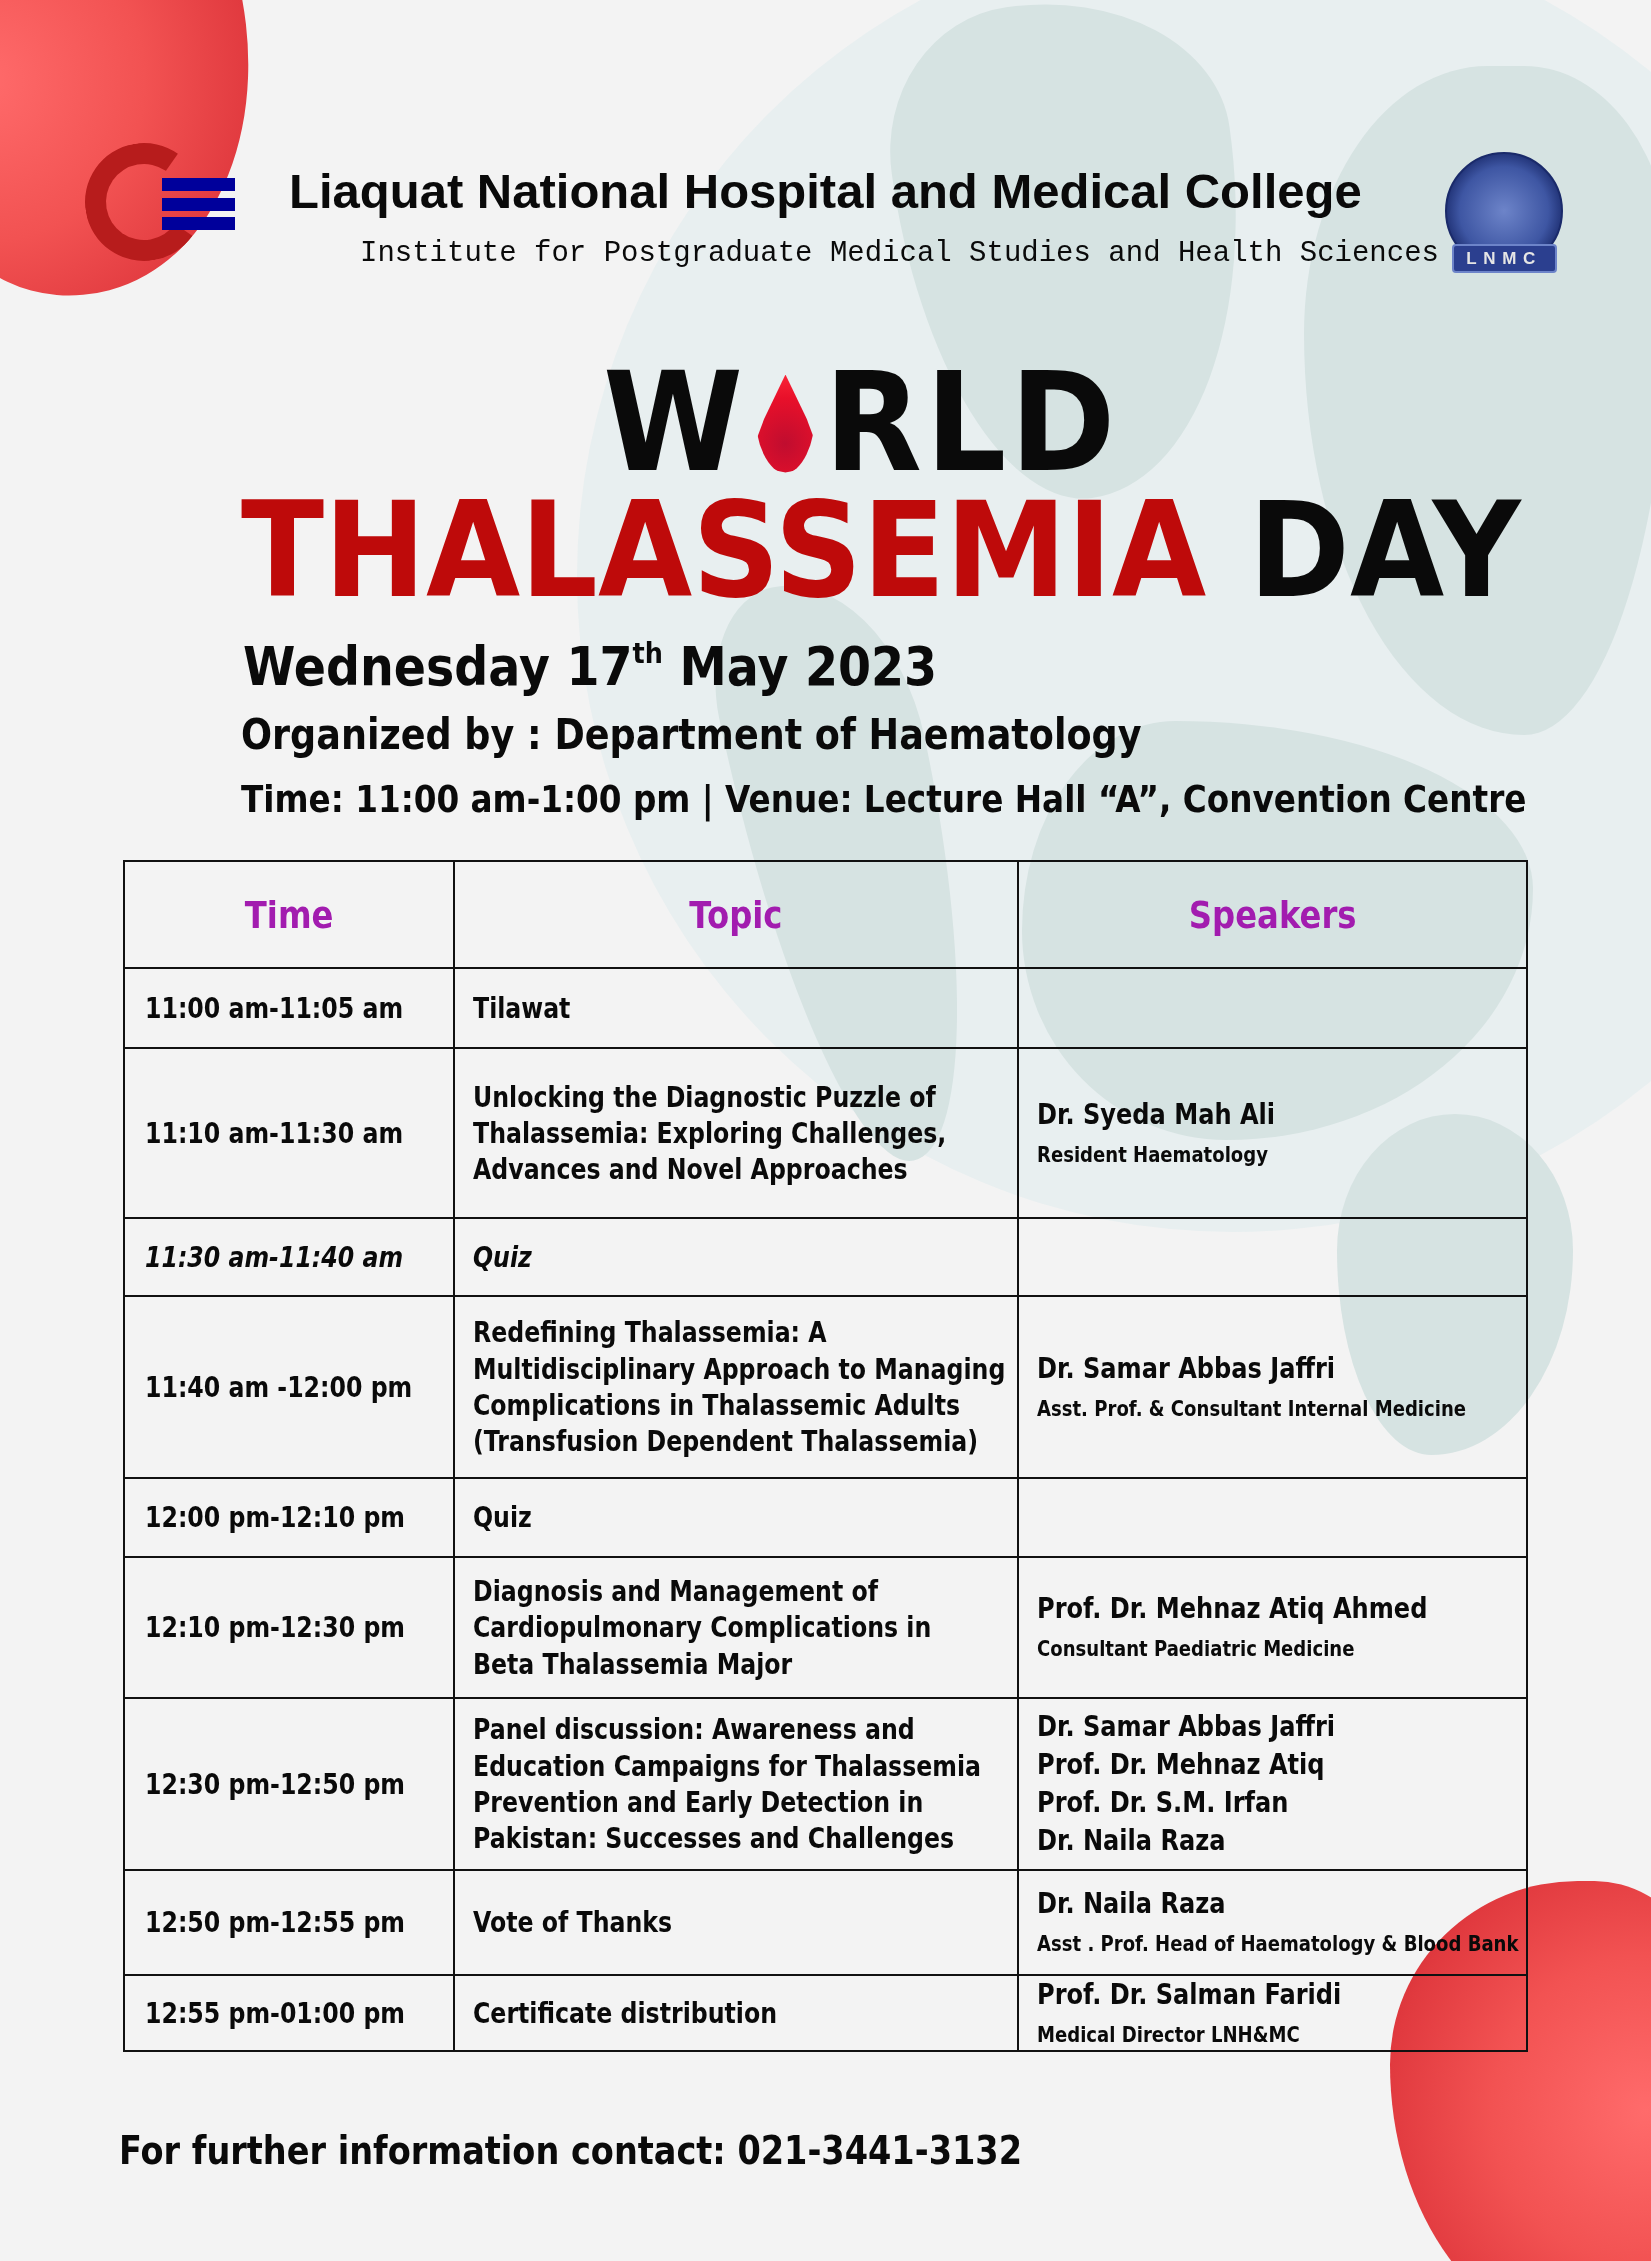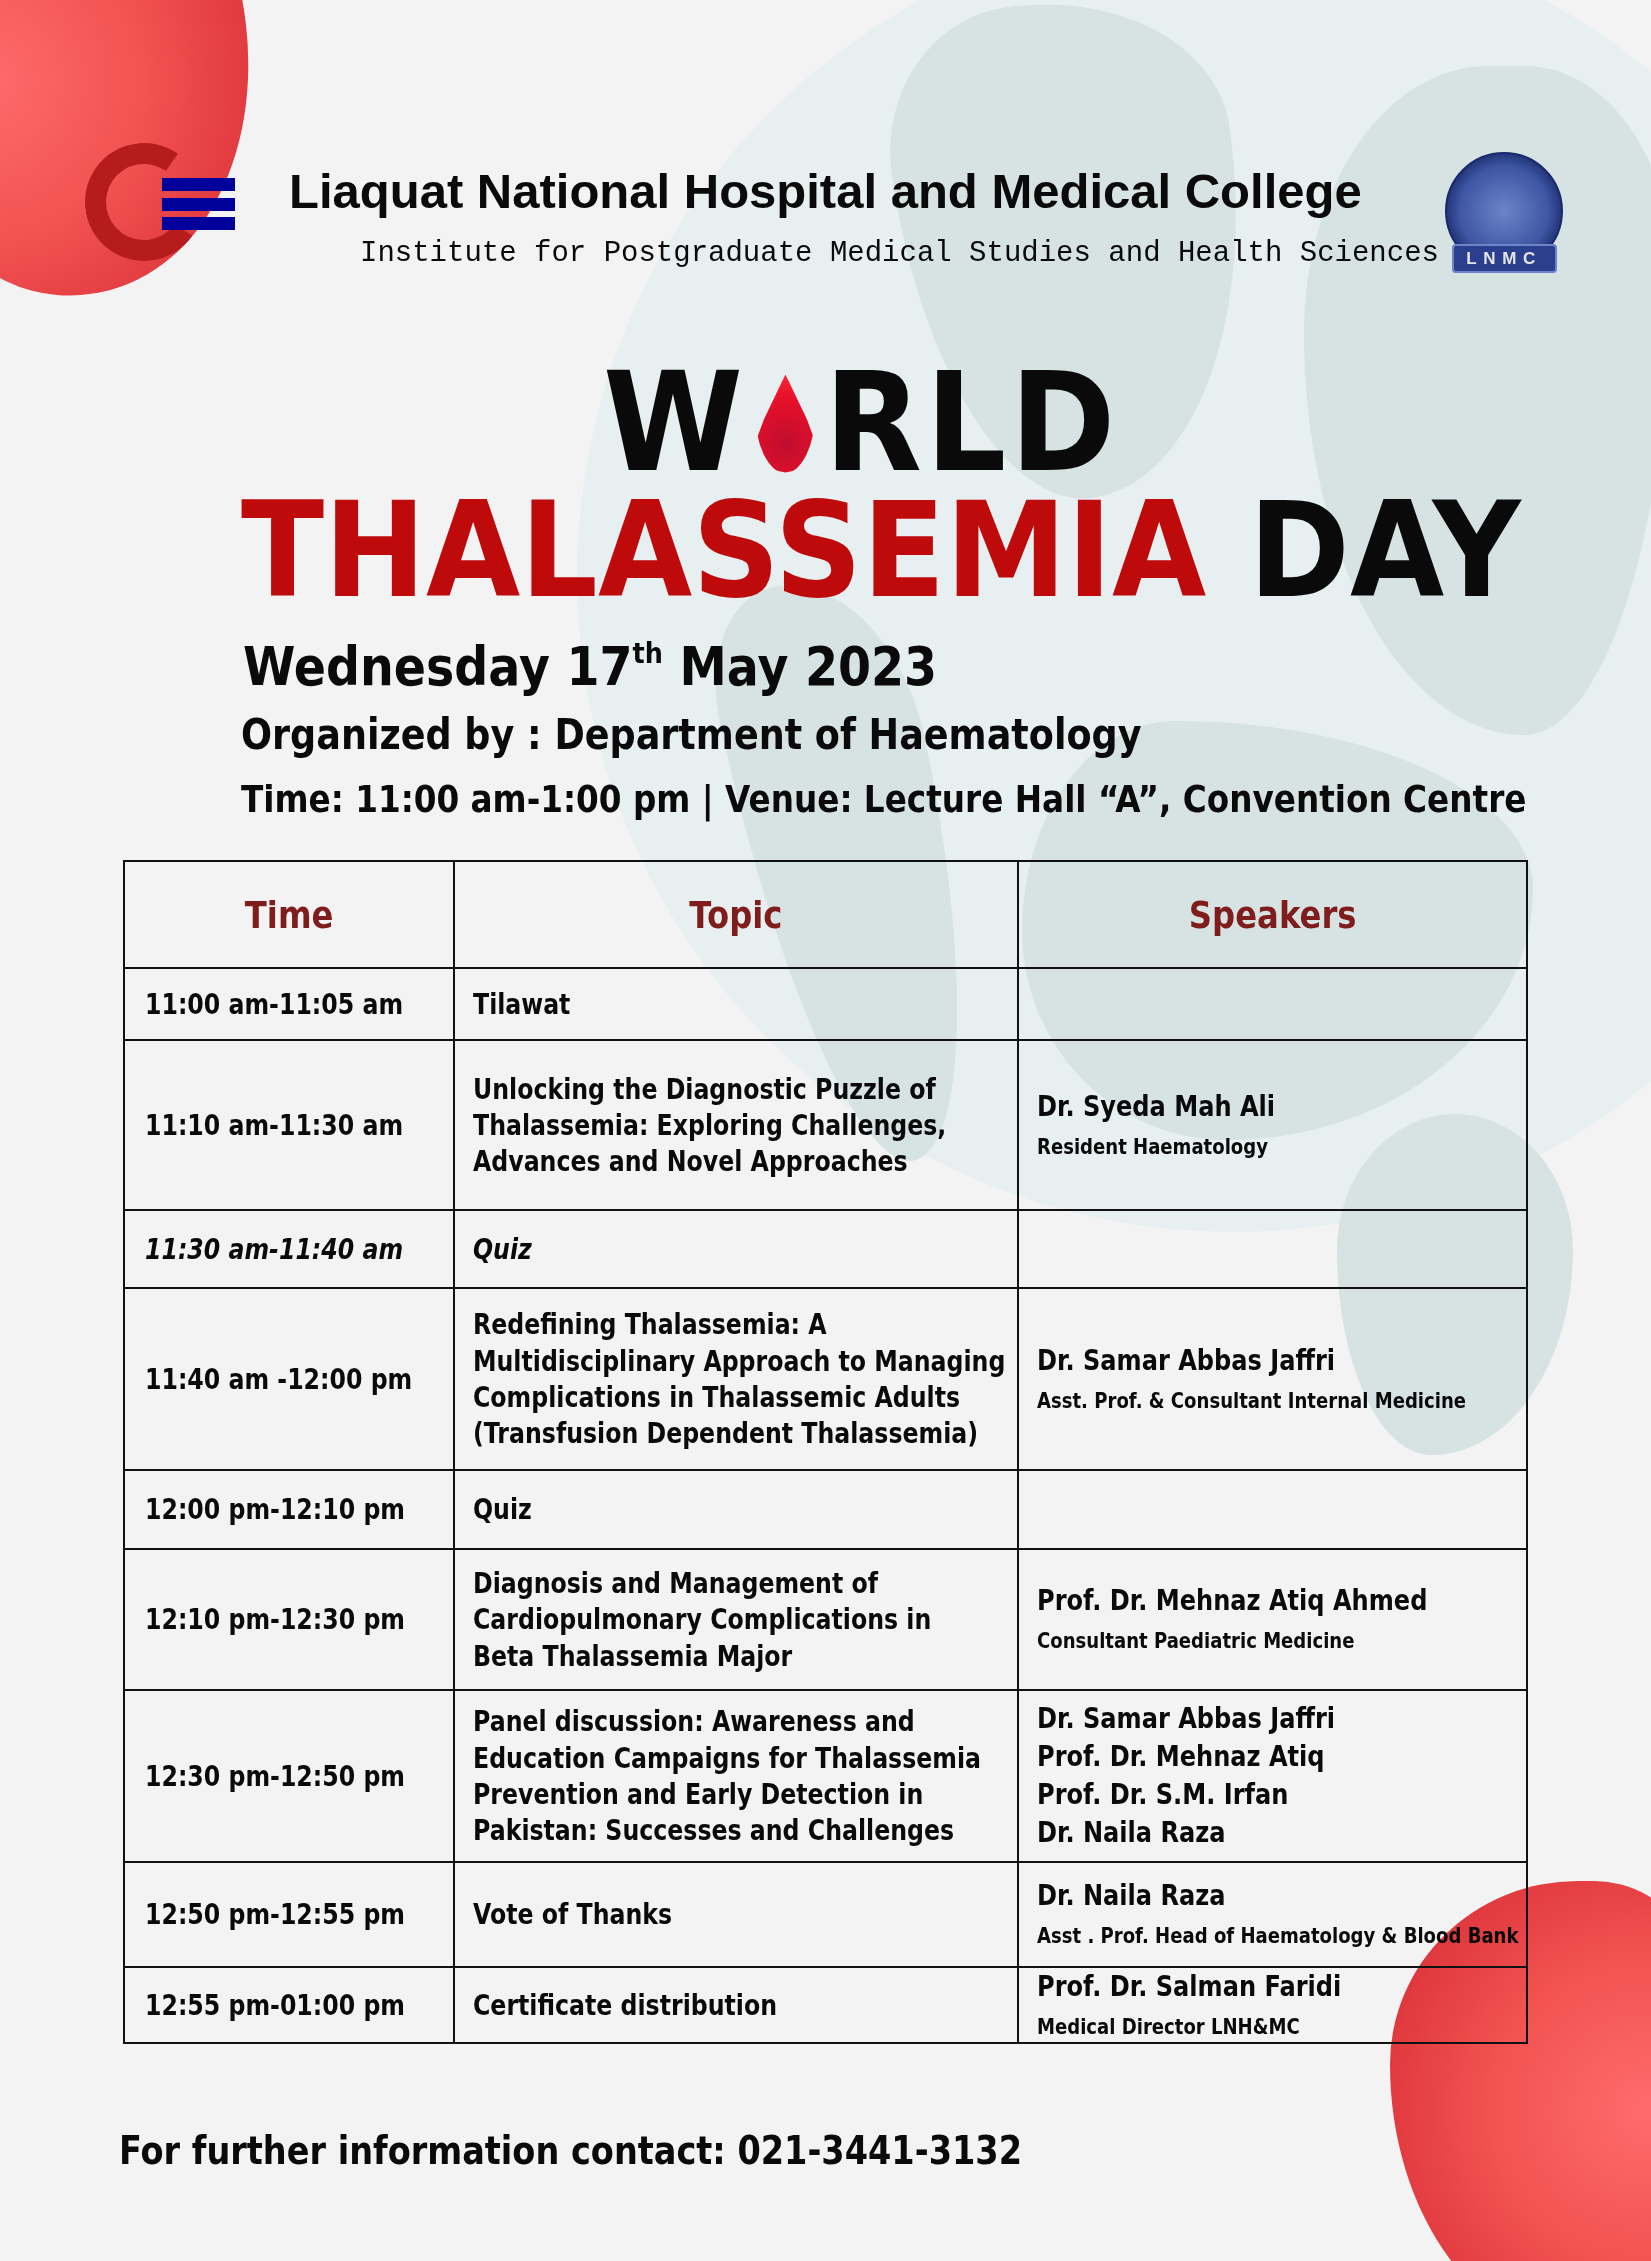--- a/index.html
+++ b/index.html
@@ -133,21 +133,21 @@
     border-collapse: collapse;
     table-layout: fixed;
   }
   .schedule td, .schedule th {
     border: 2.6px solid #111;
     vertical-align: middle;
     text-align: left;
     font-family: "DejaVu Sans", sans-serif; font-weight: 700;
   }
   .schedule th {
-    color: #7f1d1d; font-size: 38px; text-align: center; height: 107px;
+    color: #a21caf; font-size: 38px; text-align: center; height: 107px;
   }
   .schedule th span { display: inline-block; transform: scaleX(0.85); }
   .schedule td { font-size: 27.5px; padding: 0 18.4px; line-height: 1.32; }
   .schedule td .sq { display: inline-block; transform: scaleX(0.86); transform-origin: left center; white-space: nowrap; }
   .schedule td.time { padding-left: 19.7px; }
   .spk-name { font-size: 28px; display: block; white-space: nowrap; }
   .spk-role { font-size: 21px; display: block; white-space: nowrap; line-height: 1.2; }
   .col-time { width: 330px; }
   .col-topic { width: 564px; }
   .col-spk { width: 509px; }
@@ -200,21 +200,21 @@
       <col class="col-spk">
     </colgroup>
   <thead>
     <tr>
       <th><span>Time</span></th>
       <th><span>Topic</span></th>
       <th><span>Speakers</span></th>
     </tr>
   </thead>
   <tbody id="schedule-body">
-      <tr style="height: 72px;">
+      <tr style="height: 80px;">
         <td class="time"><span class="sq">11:00 am-11:05 am</span></td>
         <td><span class="sq">Tilawat</span><br></td>
         <td></td>
       </tr>
       <tr style="height: 170px;">
         <td class="time"><span class="sq">11:10 am-11:30 am</span></td>
         <td><span class="sq">Unlocking the Diagnostic Puzzle of</span><br><span class="sq">Thalassemia: Exploring Challenges,</span><br><span class="sq">Advances and Novel Approaches</span><br></td>
         <td><span class="sq spk-name">Dr. Syeda Mah Ali</span><span class="sq spk-role">Resident Haematology</span></td>
       </tr>
       <tr style="height: 78px; font-style: italic;">

